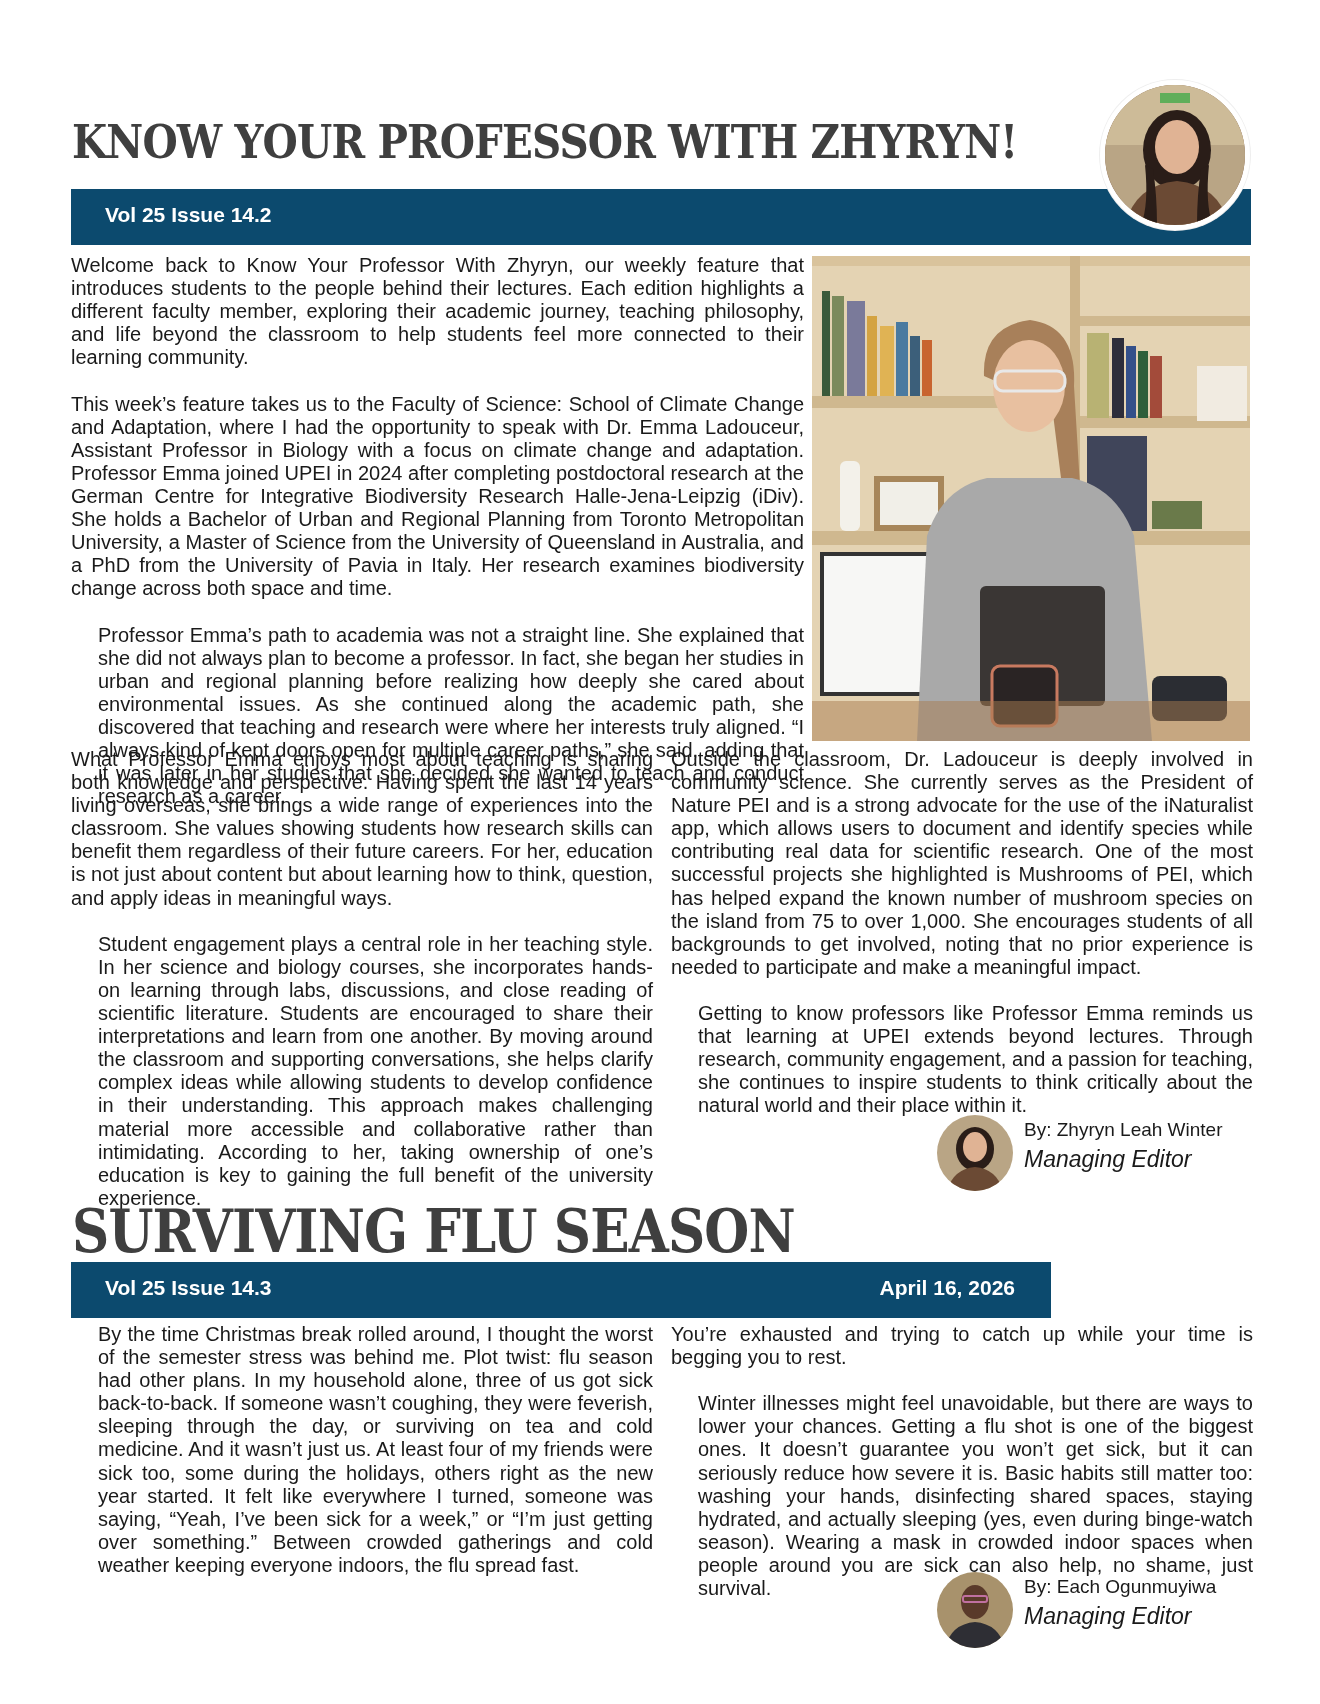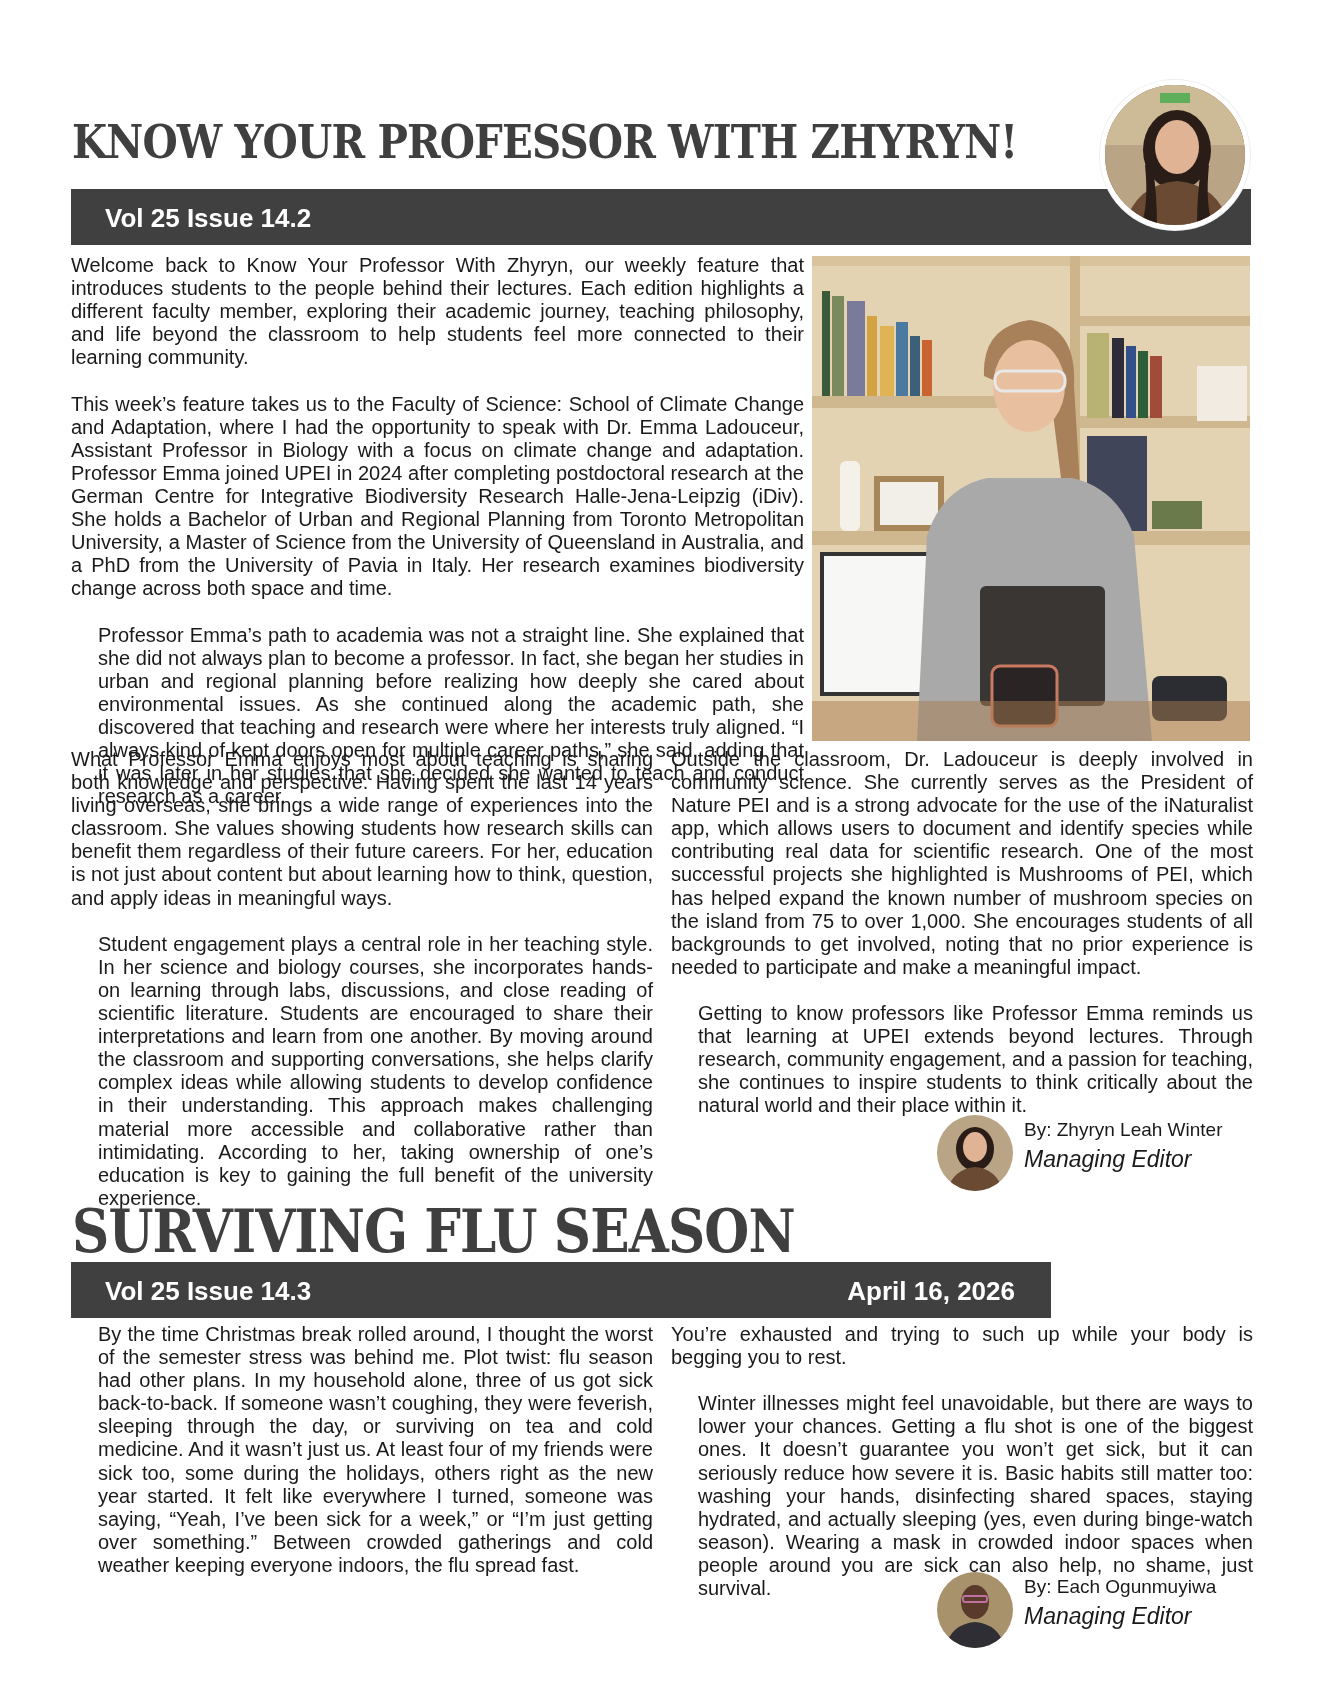--- a/index.html
+++ b/index.html
@@ -6,21 +6,21 @@
   body { width: 1320px; height: 1704px; position: relative; overflow: hidden;
          font-family: "Liberation Sans", sans-serif; color: #1a1a1a; }
   .abs { position: absolute; }
   .headline {
     font-family: "DejaVu Serif", "Liberation Serif", serif;
     font-weight: bold; color: #3f3f3f; letter-spacing: -1px; white-space: nowrap;
     transform-origin: left top;
   }
   .h1 { left: 72px; top: 115px; font-size: 46px; transform: scaleX(0.88); }
   .h2 { left: 72px; top: 1196px; font-size: 60px; transform: scaleX(0.86); }
-  .bar { background: #404040; color: #fff; font-weight: bold; font-size: 26px; }
+  .bar { background: #0c4a6e; color: #fff; font-weight: bold; font-size: 21px; }
   .bar1 { left: 71px; top: 189px; width: 1180px; height: 56px; }
   .bar2 { left: 71px; top: 1262px; width: 980px; height: 56px; }
   .bar .vol { position: absolute; left: 34px; top: 14px; }
   .bar .date { position: absolute; right: 36px; top: 14px; }
   .text { font-size: 20px; line-height: 23.1px; text-align: justify; }
   .text p { margin: 0 0 23.1px 0; }
   .text p:last-child { margin-bottom: 0; margin-left: 27px; }
   .col-intro { left: 71px; top: 254px; width: 733px; }
   .col-l1 { left: 71px; top: 748px; width: 582px; }
   .col-r1 { left: 671px; top: 748px; width: 582px; }
@@ -139,21 +139,21 @@
 <div class="abs bar bar2">
   <span class="vol">Vol 25 Issue 14.3</span>
   <span class="date">April 16, 2026</span>
 </div>
 
 <div class="abs text col-l2">
   <p>By the time Christmas break rolled around, I thought the worst of the semester stress was behind me. Plot twist: flu season had other plans. In my household alone, three of us got sick back-to-back. If someone wasn’t coughing, they were feverish, sleeping through the day, or surviving on tea and cold medicine. And it wasn’t just us. At least four of my friends were sick too, some during the holidays, others right as the new year started. It felt like everywhere I turned, someone was saying, “Yeah, I’ve been sick for a week,” or “I’m just getting over something.” Between crowded gatherings and cold weather keeping everyone indoors, the flu spread fast.</p>
 </div>
 
 <div class="abs text col-r2">
-  <p>You’re exhausted and trying to such up while your body is begging you to rest.</p>
+  <p>You’re exhausted and trying to catch up while your time is begging you to rest.</p>
   <p>Winter illnesses might feel unavoidable, but there are ways to lower your chances. Getting a flu shot is one of the biggest ones. It doesn’t guarantee you won’t get sick, but it can seriously reduce how severe it is. Basic habits still matter too: washing your hands, disinfecting shared spaces, staying hydrated, and actually sleeping (yes, even during binge-watch season). Wearing a mask in crowded indoor spaces when people around you are sick can also help, no shame, just survival.</p>
 </div>
 
 <div class="byline by2">
   <div class="av">
     <svg width="76" height="76" viewBox="0 0 76 76">
       <rect width="76" height="76" fill="#a8926c"></rect>
       <ellipse cx="38" cy="30" rx="14" ry="17" fill="#5a3a2a"></ellipse>
       <rect x="26" y="24" width="24" height="6" rx="2" fill="none" stroke="#c070a0" stroke-width="2"></rect>
       <path d="M8 76 Q14 52 38 50 Q62 52 68 76 Z" fill="#2e2e34"></path>

